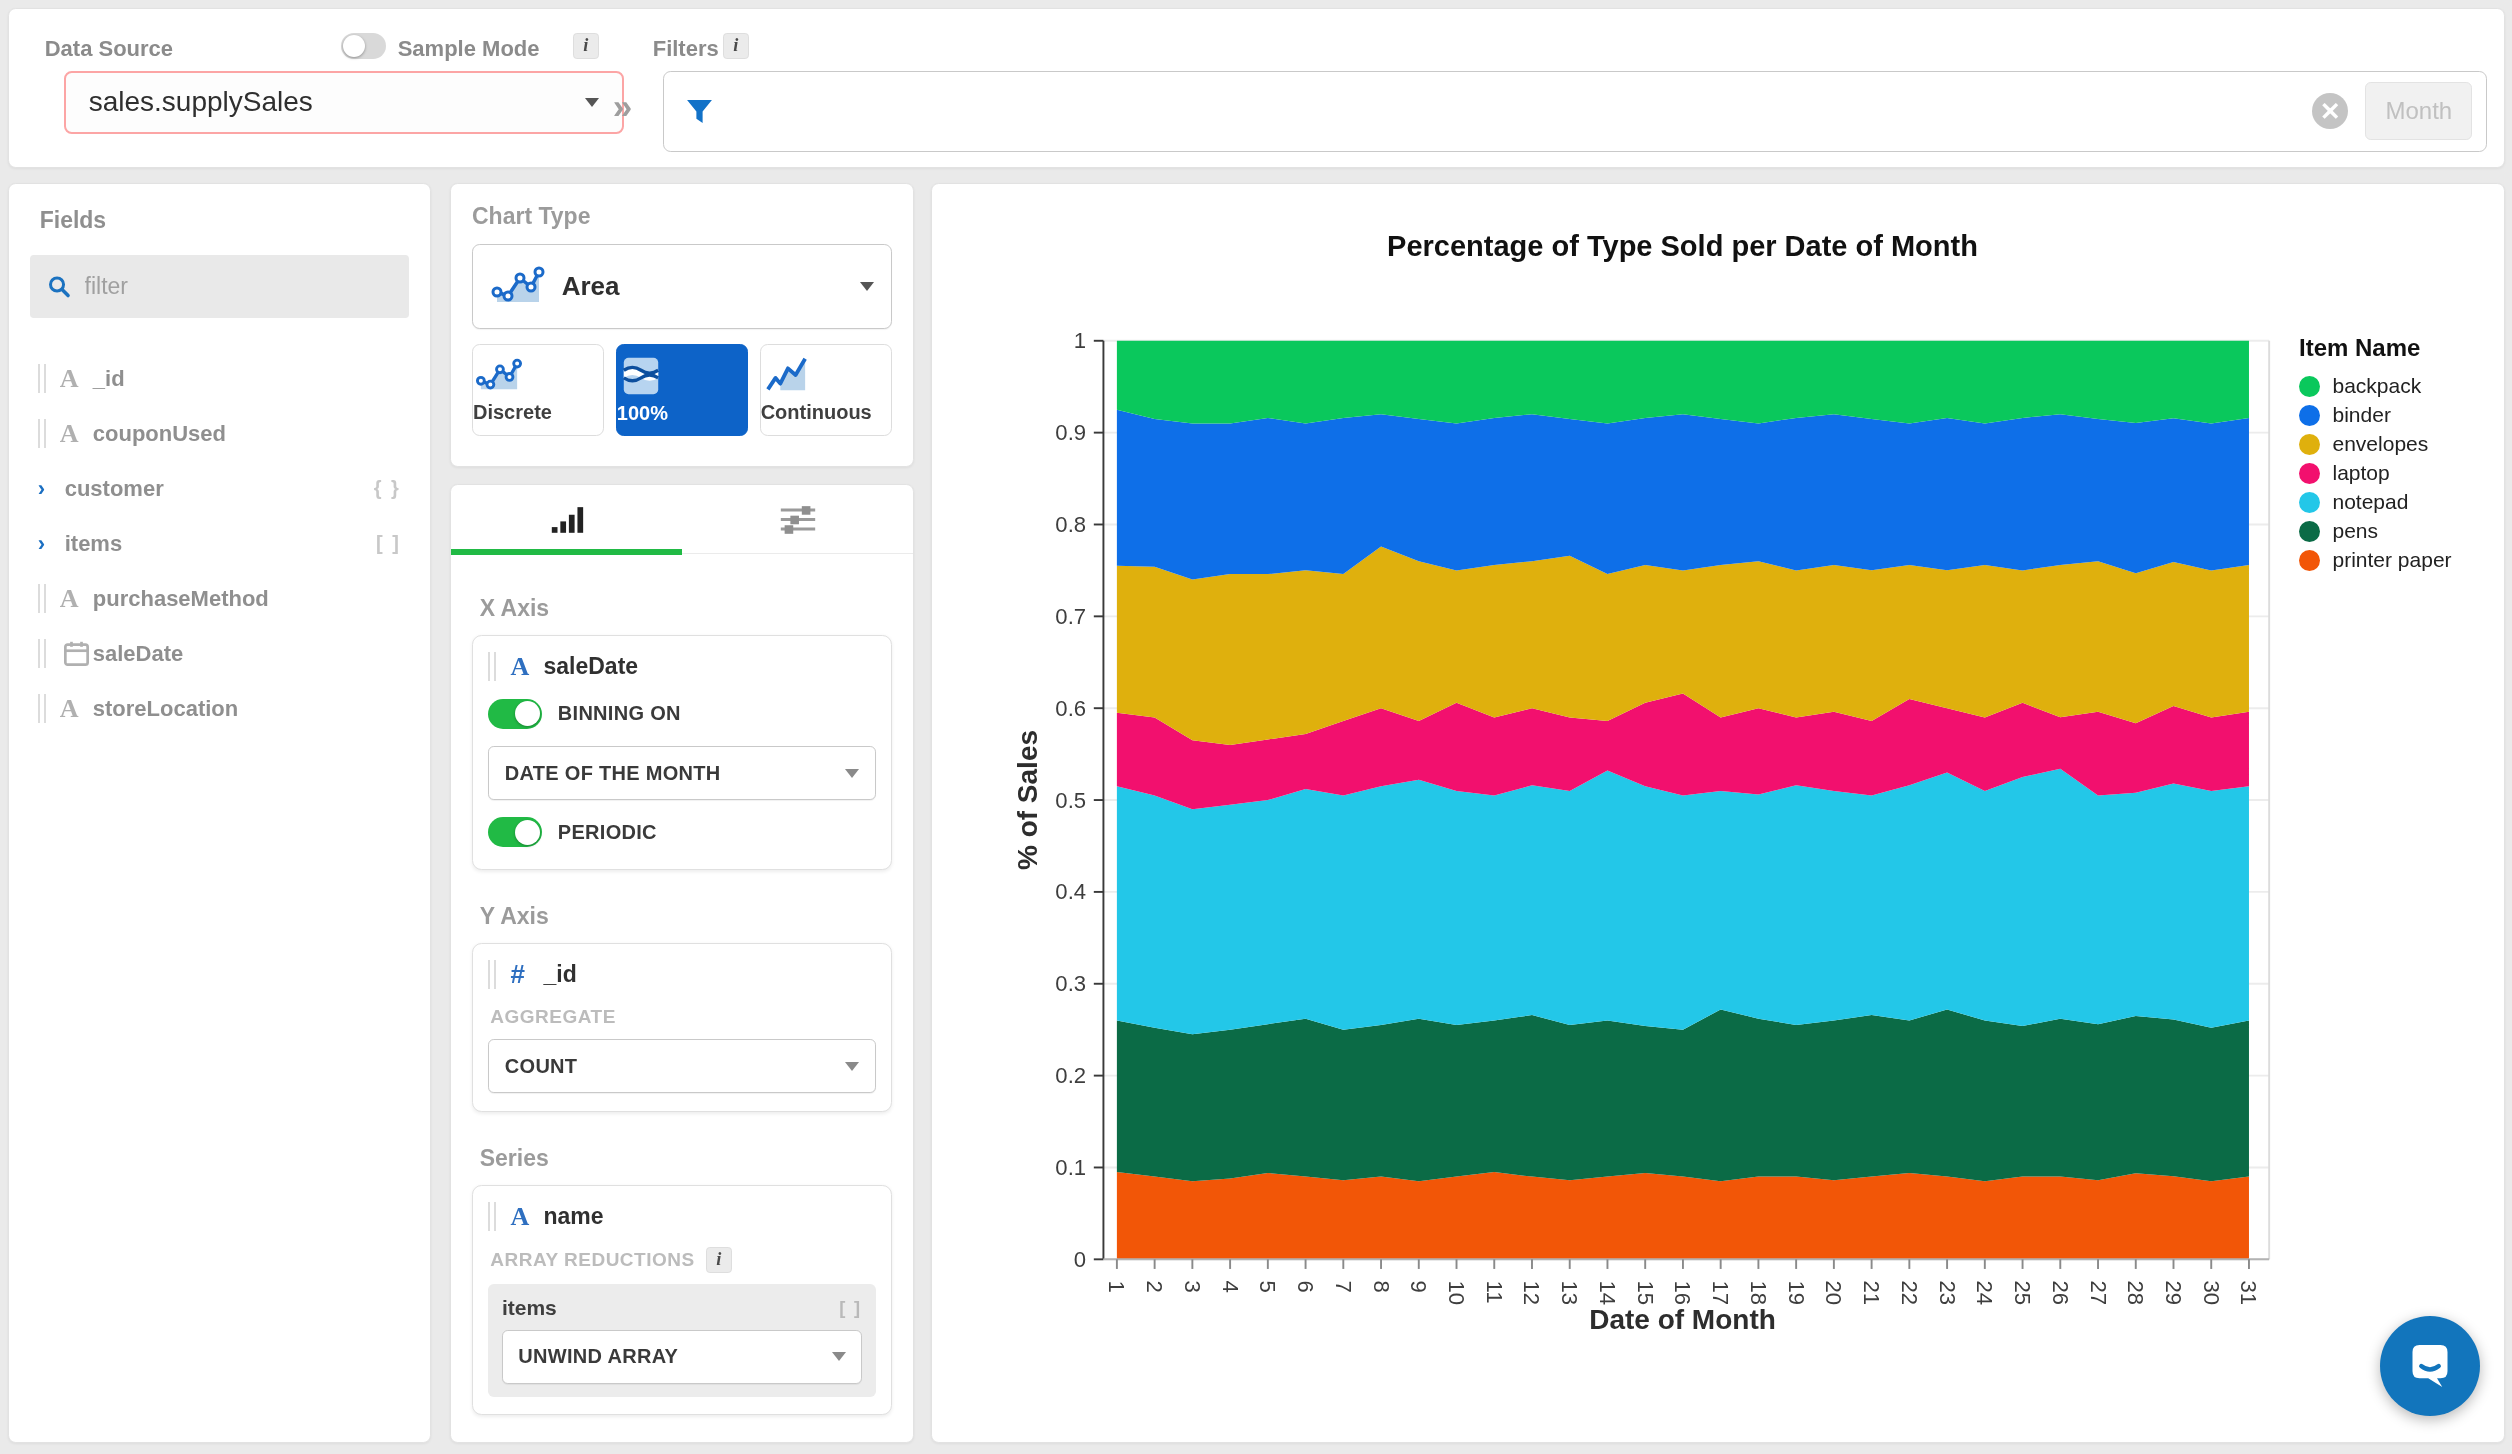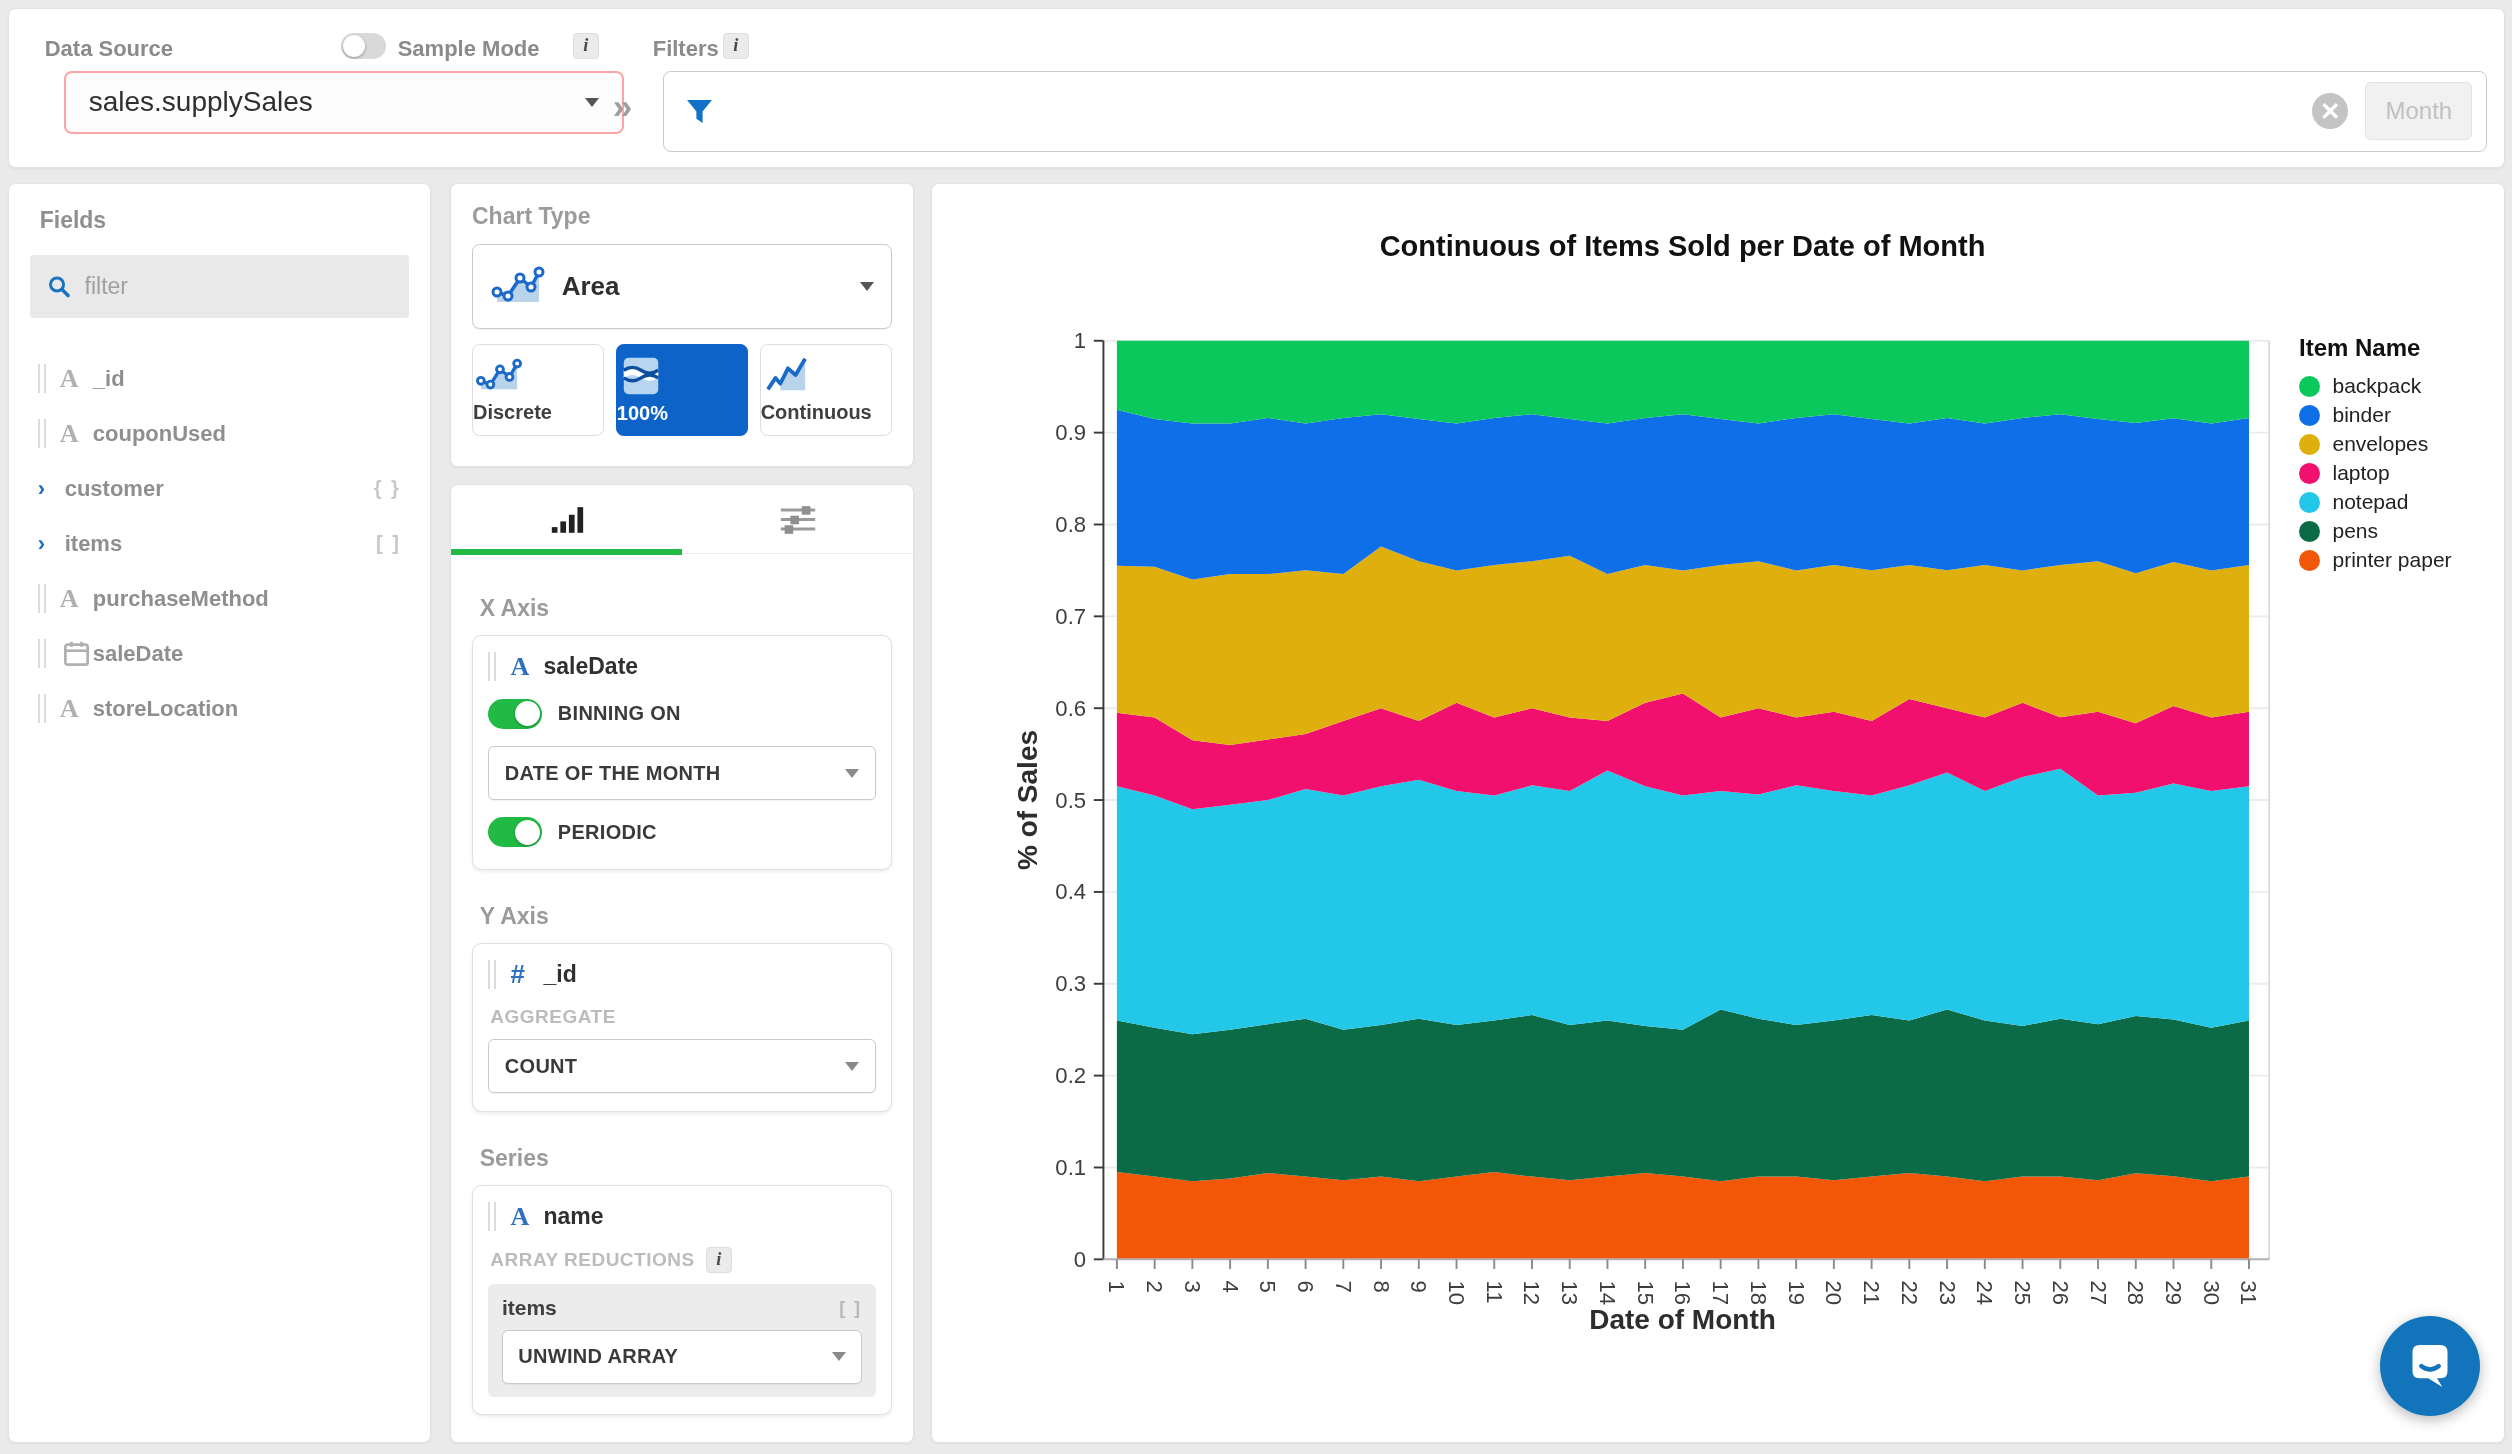--- a/index.html
+++ b/index.html
@@ -352,21 +352,21 @@
             <span>UNWIND ARRAY</span>
             <span class="spacer"></span>
               <span class="caret gray"></span>
           </div>
         </div>
       </div>
     </div>
   </div>
 
   <div id="chart-panel" class="panel">
-    <div id="chart-title">Continuous of Items Sold per Date of Month</div>
+    <div id="chart-title">Percentage of Type Sold per Date of Month</div>
     <svg id="chart-svg" width="1574" height="1260" viewBox="0 0 1636 1310">
         <line x1="178" y1="1118" x2="1390" y2="1118" stroke="#ececec" stroke-width="2"></line>
         <line x1="178" y1="1022.5" x2="1390" y2="1022.5" stroke="#ececec" stroke-width="2"></line>
         <line x1="178" y1="927" x2="1390" y2="927" stroke="#ececec" stroke-width="2"></line>
         <line x1="178" y1="831.5" x2="1390" y2="831.5" stroke="#ececec" stroke-width="2"></line>
         <line x1="178" y1="736" x2="1390" y2="736" stroke="#ececec" stroke-width="2"></line>
         <line x1="178" y1="640.5" x2="1390" y2="640.5" stroke="#ececec" stroke-width="2"></line>
         <line x1="178" y1="545" x2="1390" y2="545" stroke="#ececec" stroke-width="2"></line>
         <line x1="178" y1="449.5" x2="1390" y2="449.5" stroke="#ececec" stroke-width="2"></line>
         <line x1="178" y1="354" x2="1390" y2="354" stroke="#ececec" stroke-width="2"></line>

